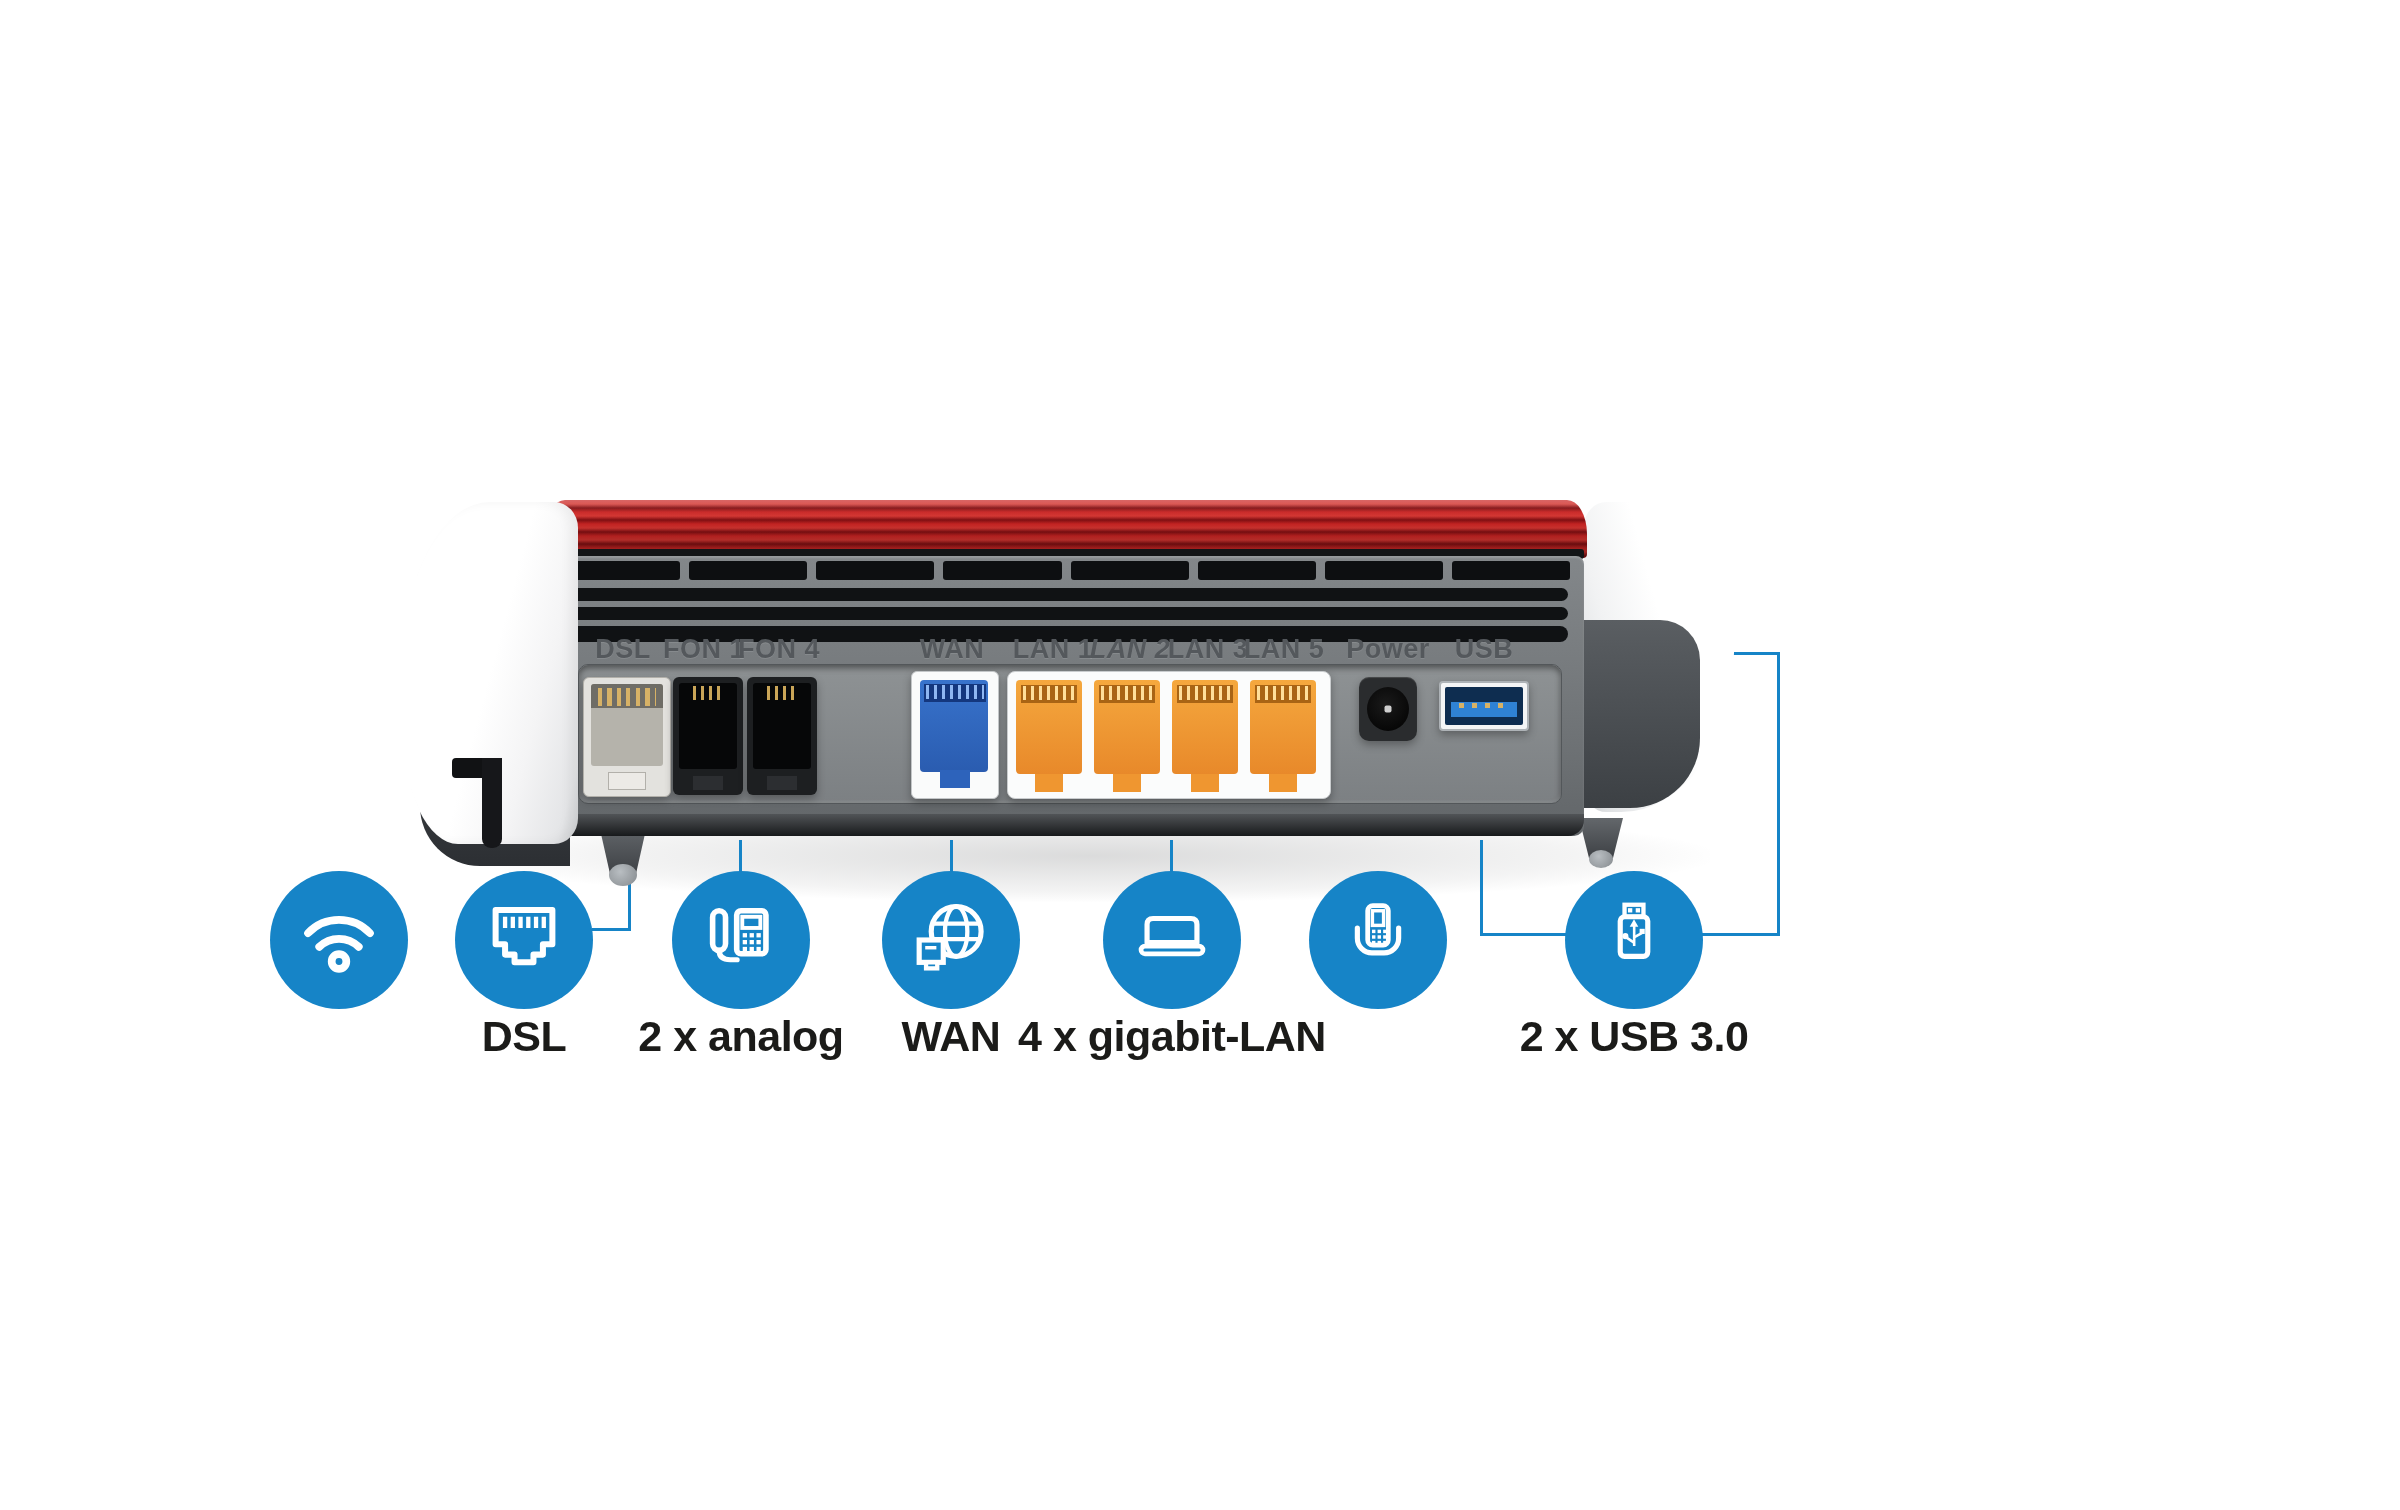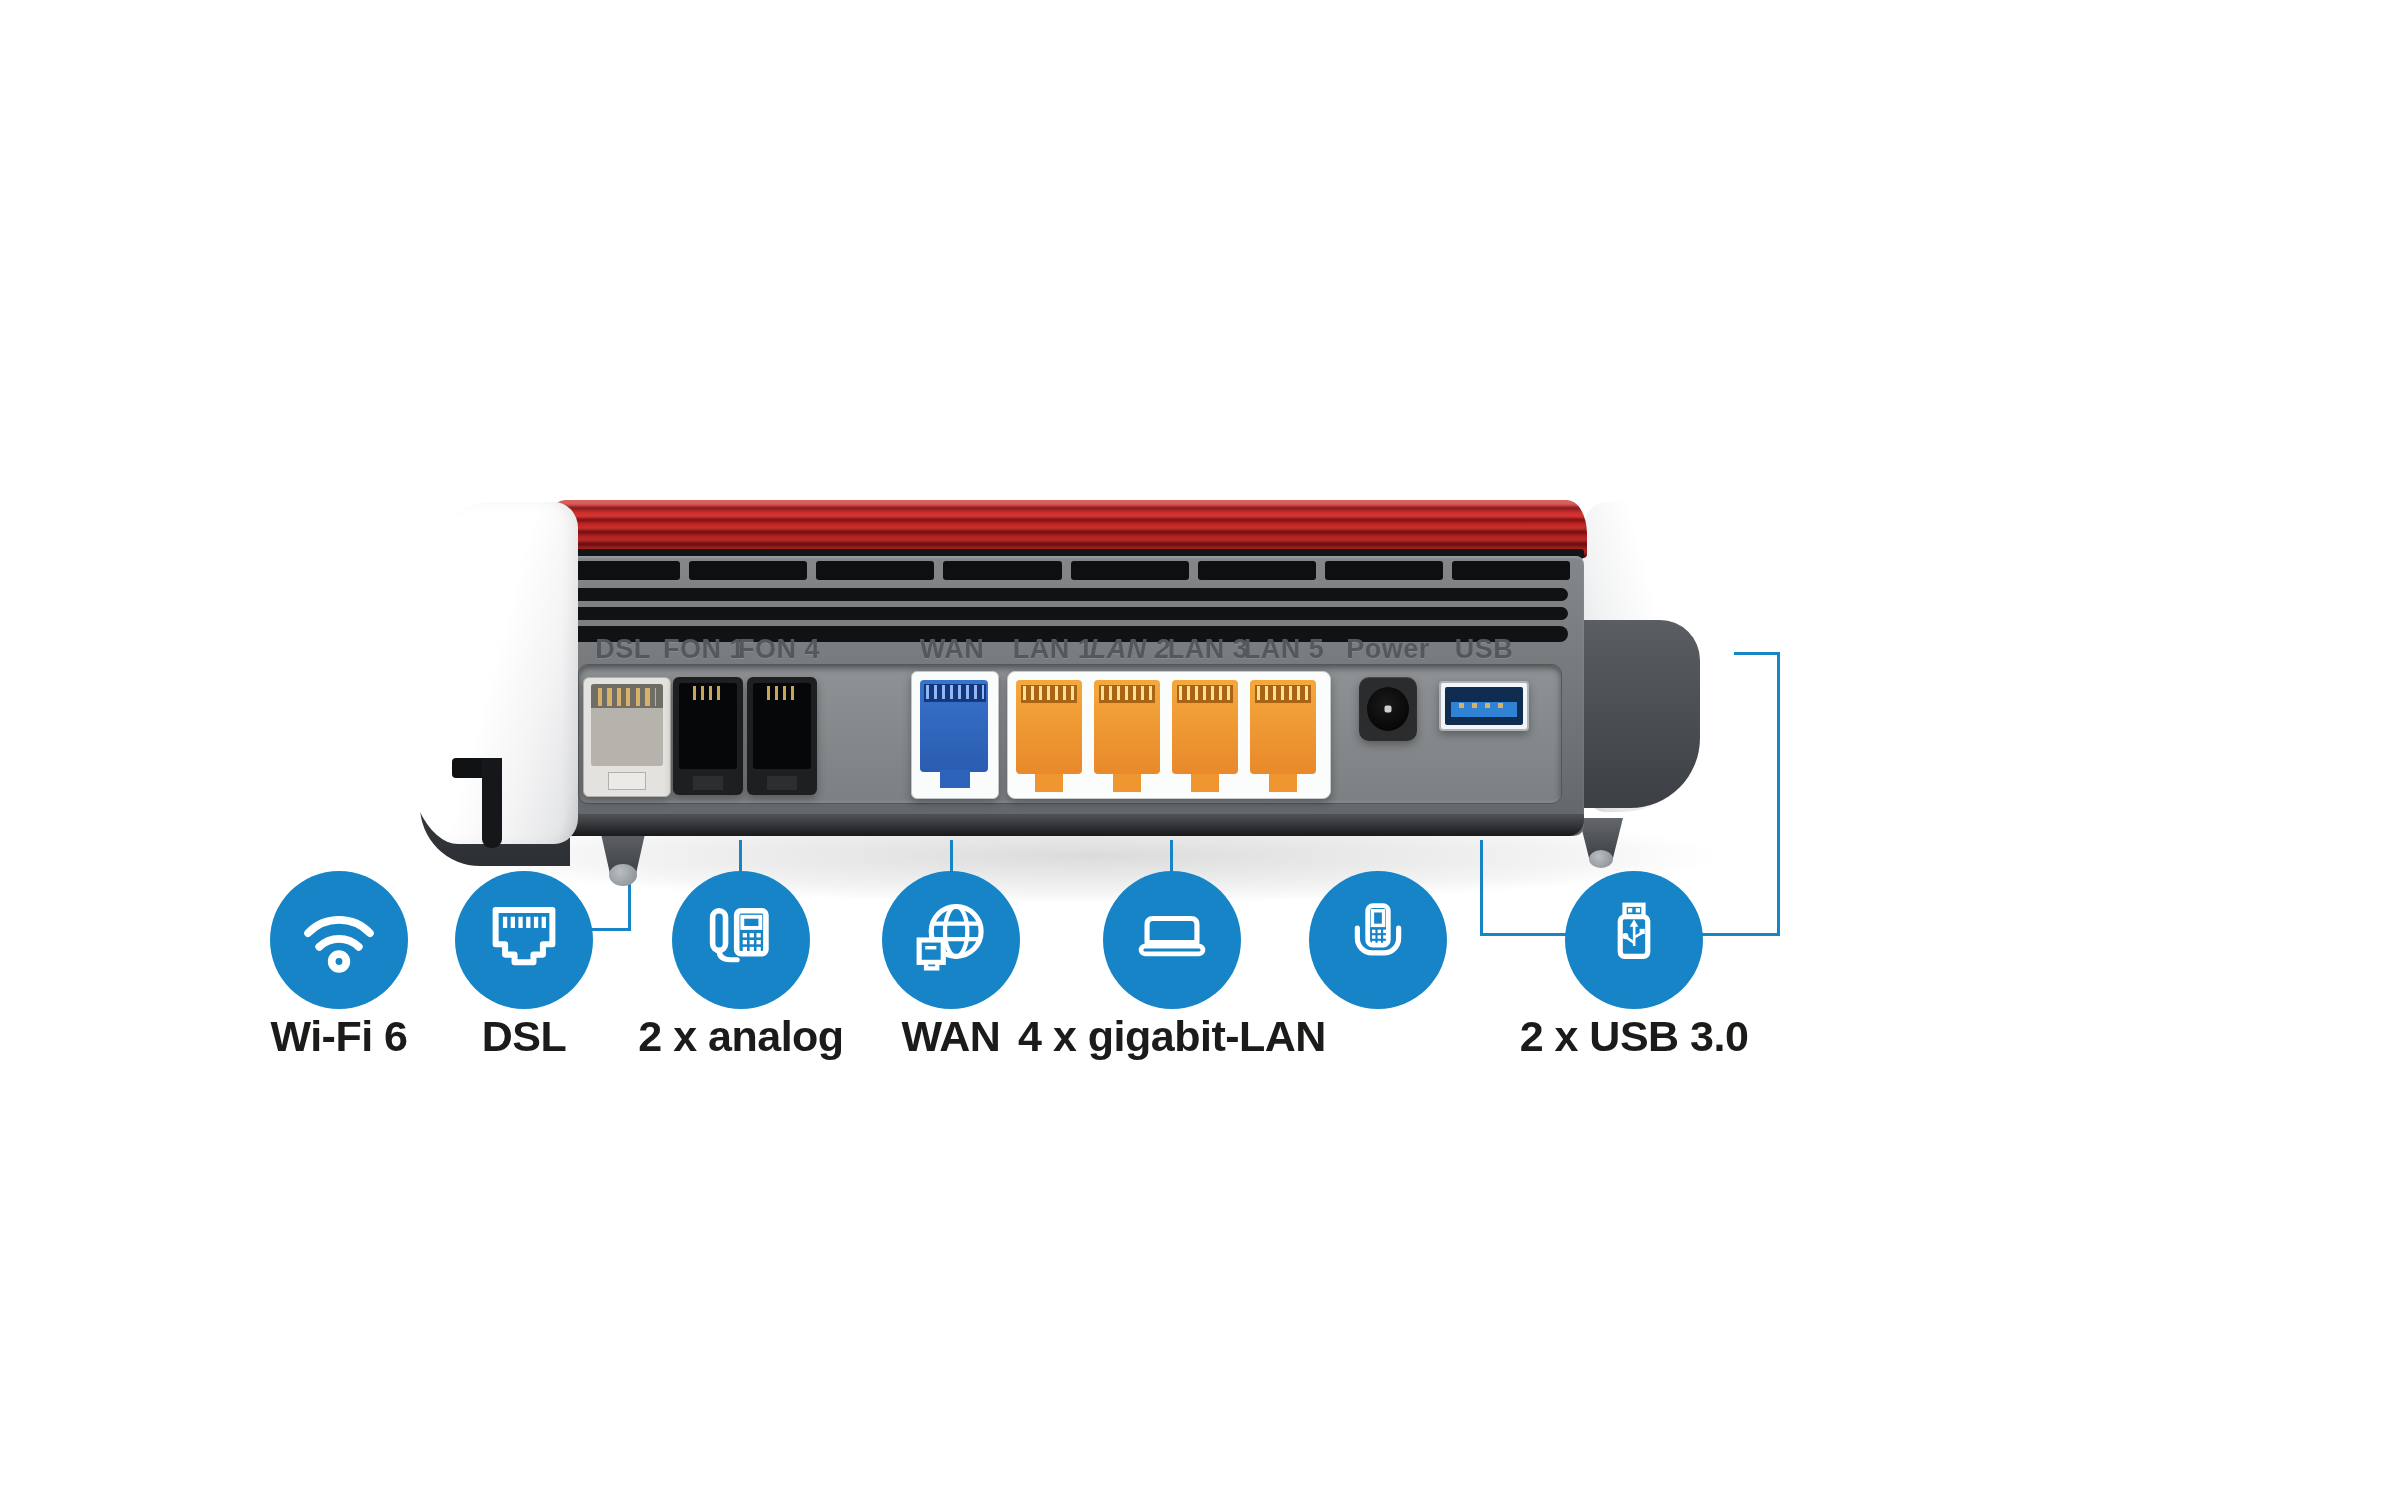--- a/index.html
+++ b/index.html
@@ -171,21 +171,20 @@
   <div class="cline" id="line-usbside-v"></div>
   <div class="cline" id="line-usbside-h2"></div>
 
   <div class="callout-circle" id="c-wifi">
     <svg viewBox="0 0 100 100">
       <path class="icon-stroke" d="M14 42 a50 50 0 0 1 72 0" stroke-width="9" stroke-linecap="round"></path>
       <path class="icon-stroke" d="M27 58 a33 33 0 0 1 46 0" stroke-width="9" stroke-linecap="round"></path>
       <circle class="icon-stroke" cx="50" cy="75" r="8.5" stroke-width="9"></circle>
     </svg>
   </div>
-  <div class="callout-label" id="l-wifi">Wi-Fi 6</div>
 
   <div class="callout-circle" id="c-dsl">
     <svg viewBox="0 0 100 100">
       <path class="icon-stroke" d="M17 15 h66 v40 h-11 v12 h-11 v9 h-22 v-9 h-11 v-12 h-11 z" stroke-width="7" stroke-linejoin="round"></path>
       <path class="icon-stroke" d="M28 23 v13 M37 23 v13 M46 23 v13 M55 23 v13 M64 23 v13 M73 23 v13" stroke-width="5"></path>
     </svg>
   </div>
   <div class="callout-label" id="l-dsl">DSL</div>
 
   <div class="callout-circle" id="c-analog">

